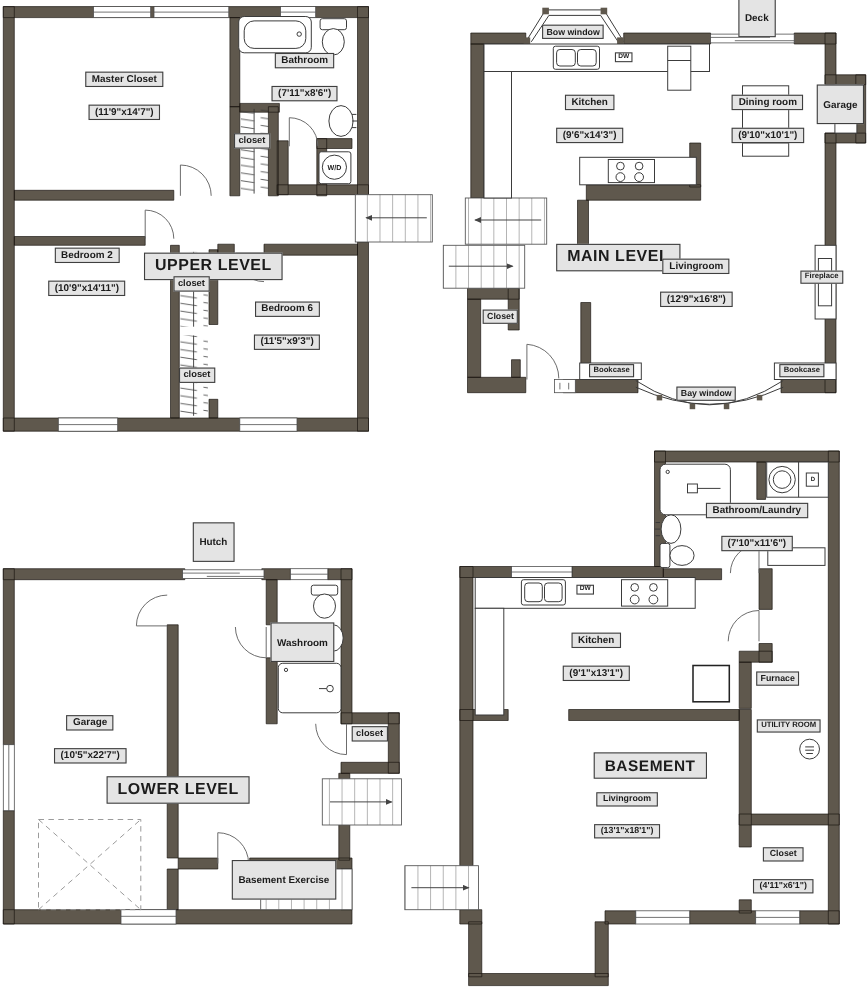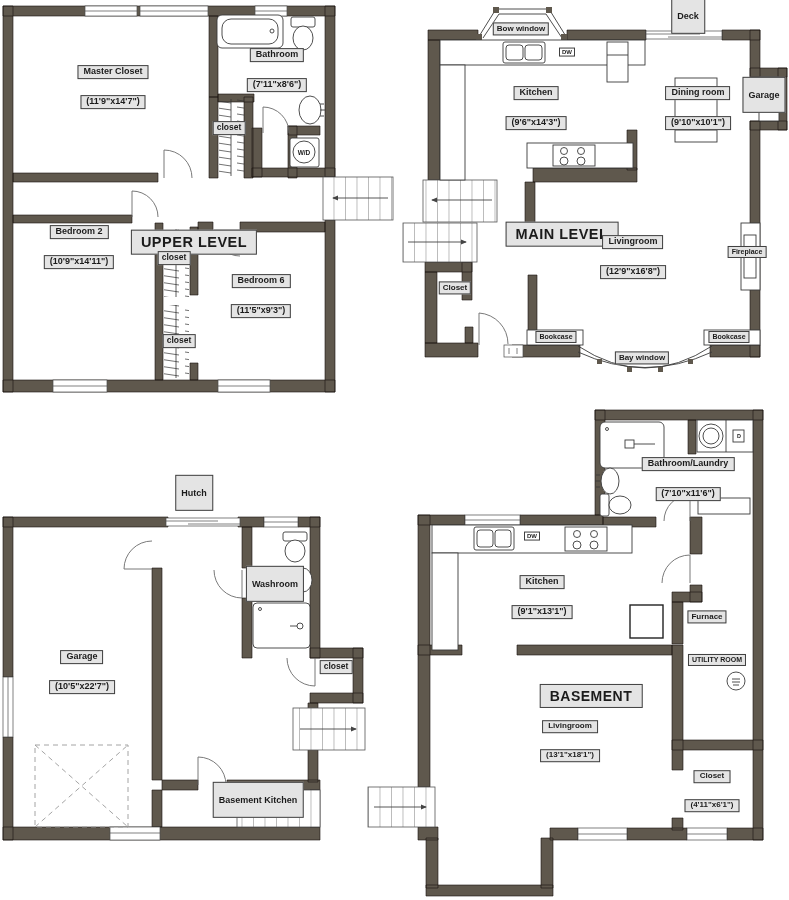--- a/index.html
+++ b/index.html
@@ -410,28 +410,29 @@
 <div class="lbl2" style="left:633px;top:257px">
   <span>Livingroom</span>
   <span>(12'9"x16'8")</span>
 </div>
 <div class="lbl sm" style="left:747px;top:252px">Fireplace</div>
 <div class="lbl sm" style="left:455px;top:288px;font-size:8px">Closet</div>
 <div class="lbl sm" style="left:556px;top:337px">Bookcase</div>
 <div class="lbl sm" style="left:729px;top:337px">Bookcase</div>
 <div class="lbl sm" style="left:642px;top:358px;font-size:8px">Bay window</div>
 
+<div class="lbl title" style="left:162px;top:678px">LOWER LEVEL</div>
 <div class="lbl" style="left:194px;top:493px">Hutch</div>
 <div class="lbl2" style="left:82px;top:672px">
   <span>Garage</span>
   <span>(10'5"x22'7")</span>
 </div>
 <div class="lbl" style="left:275px;top:584px">Washroom</div>
 <div class="lbl sm" style="left:336px;top:667px;font-size:8.5px">closet</div>
-<div class="lbl" style="left:258px;top:800px">Basement Kitchen</div>
+<div class="lbl" style="left:258px;top:800px">Basement Exercise</div>
 
 <div class="lbl title" style="left:591px;top:656px;font-size:14px">BASEMENT</div>
 <div class="lbl2" style="left:688px;top:479px">
   <span>Bathroom/Laundry</span>
   <span>(7'10"x11'6")</span>
 </div>
 <div class="lbl2" style="left:542px;top:597px">
   <span>Kitchen</span>
   <span>(9'1"x13'1")</span>
 </div>

